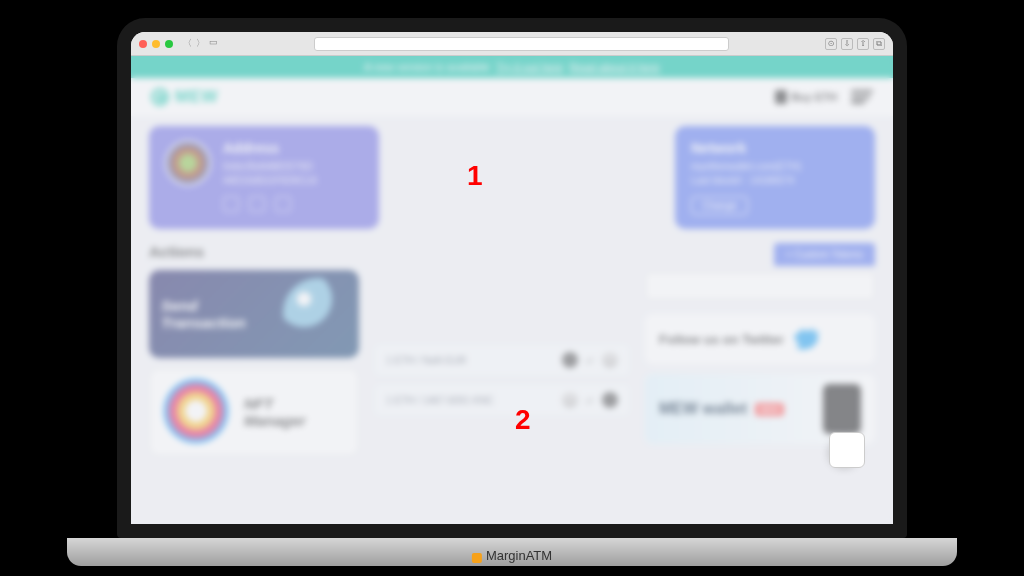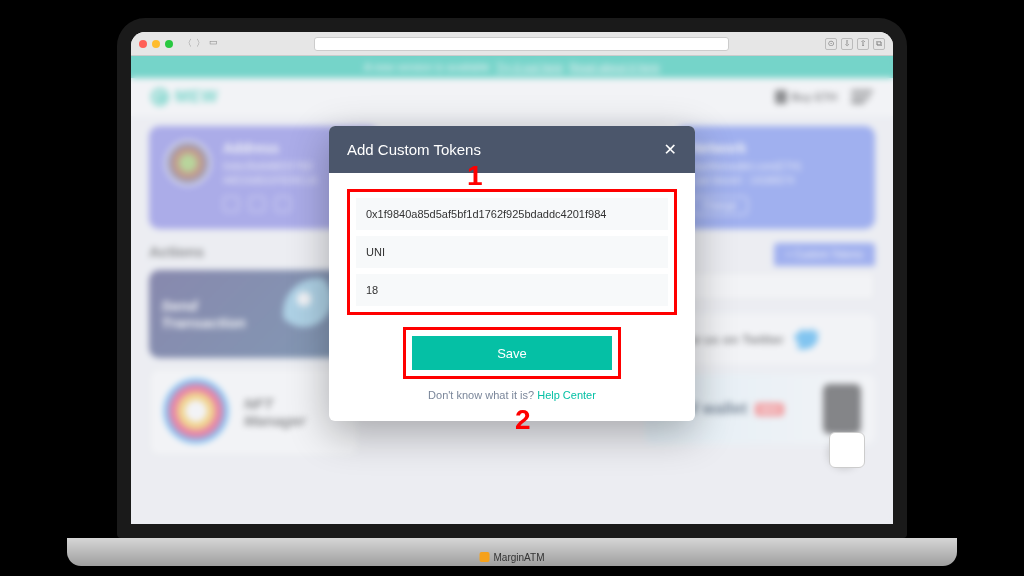--- a/index.html
+++ b/index.html
@@ -1,21 +1,21 @@
 <!DOCTYPE html>
 <html><head>
 <meta charset="utf-8">
 <style>
   * { box-sizing: border-box; margin: 0; padding: 0; font-family: -apple-system, BlinkMacSystemFont, "Segoe UI", Arial, sans-serif; }
   body { background: #000; display: flex; align-items: center; justify-content: center; height: 576px; width: 1024px; overflow: hidden; }
   .laptop { width: 890px; height: 540px; position: relative; }
   .laptop-frame { width: 790px; height: 520px; background: #111; border: 14px solid #1a1a1a; border-radius: 28px 28px 4px 4px; margin: 0 auto; position: relative; overflow: hidden; }
   .screen { width: 100%; height: 100%; background: #fff; display: flex; flex-direction: column; }
   .base { width: 890px; height: 28px; background: linear-gradient(#d6d6d6,#9e9e9e); border-radius: 0 0 14px 14px; position: absolute; bottom: -8px; left: 50%; transform: translateX(-50%); }
-  .notch { position: absolute; bottom: 3px; left: 50%; transform: translateX(-50%); font-size: 10px; color:#333; display:flex; align-items:flex-start; gap:4px;}
+  .notch { position: absolute; bottom: 3px; left: 50%; transform: translateX(-50%); font-size: 13px; color:#333; display:flex; align-items:flex-end; gap:4px;}
   .notch::before{content:"";width:10px;height:10px;background:#f6a11a;border-radius:2px;display:inline-block;}
 
   
   .browser-bar { height: 24px; background: #e6e6e6; display: flex; align-items: center; padding: 0 8px; gap:6px; border-bottom:1px solid #ccc;}
   .traffic { display:flex; gap:5px; }
   .traffic span{ width:8px;height:8px;border-radius:50%; display:block;}
   .t-red{background:#ff5f57;} .t-yel{background:#febc2e;} .t-grn{background:#28c840;}
   .b-nav{ display:flex;gap:4px;margin-left:4px;}
   .b-nav span{color:#888;font-size:9px;}
   .omnibox{ flex:1; margin:0 90px; height:14px; background:#fff; border:1px solid #ccc; border-radius:3px;}
@@ -230,41 +230,20 @@
                 <h4>MEW wallet</h4>
                 <span class="new-badge">NEW</span>
                 <div class="phone"></div>
               </div>
             </div>
           </div>
         </div>
 
         <div class="blur-overlay"></div>
 
-        <div class="modal">
-          <div class="modal-head">
-            <h2>Add Custom Tokens</h2>
-            <span class="close-x">✕</span>
-          </div>
-          <div class="modal-body">
-            <div class="input-group">
-              <input value="0x1f9840a85d5af5bf1d1762f925bdaddc4201f984" style="">
-              <input value="UNI" style="">
-              <input value="18" style="">
-            </div>
-            <div class="save-row">
-              <div class="save-wrap">
-                <button class="save-btn">Save</button>
-              </div>
-            </div>
-            <div class="help-text">
-              <span>Don't know what it is? </span><a>Help Center</a>
-            </div>
-          </div>
-        </div>
 
         <div class="annot one">1</div>
         <div class="annot two">2</div>
 
         <div class="help-bubble">?</div>
 
       </div>
     </div>
   </div>
   <div class="base">

